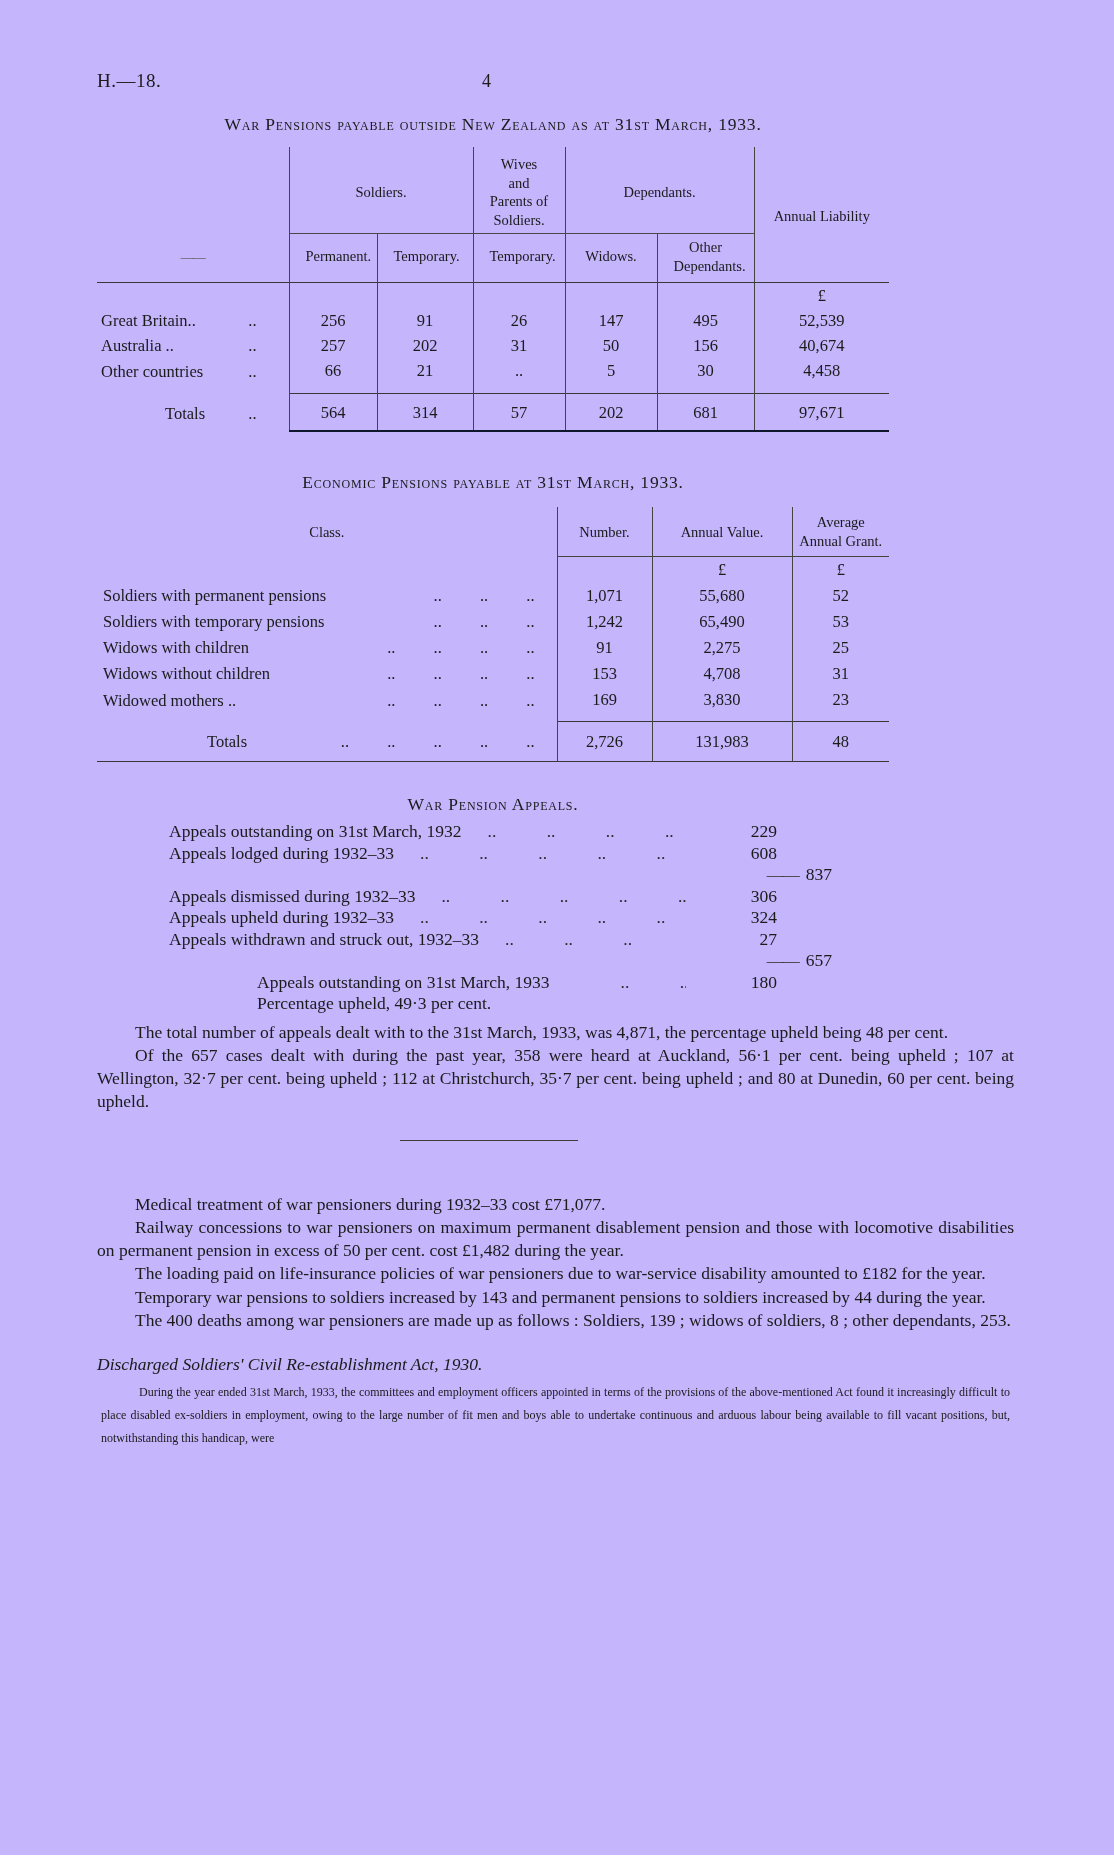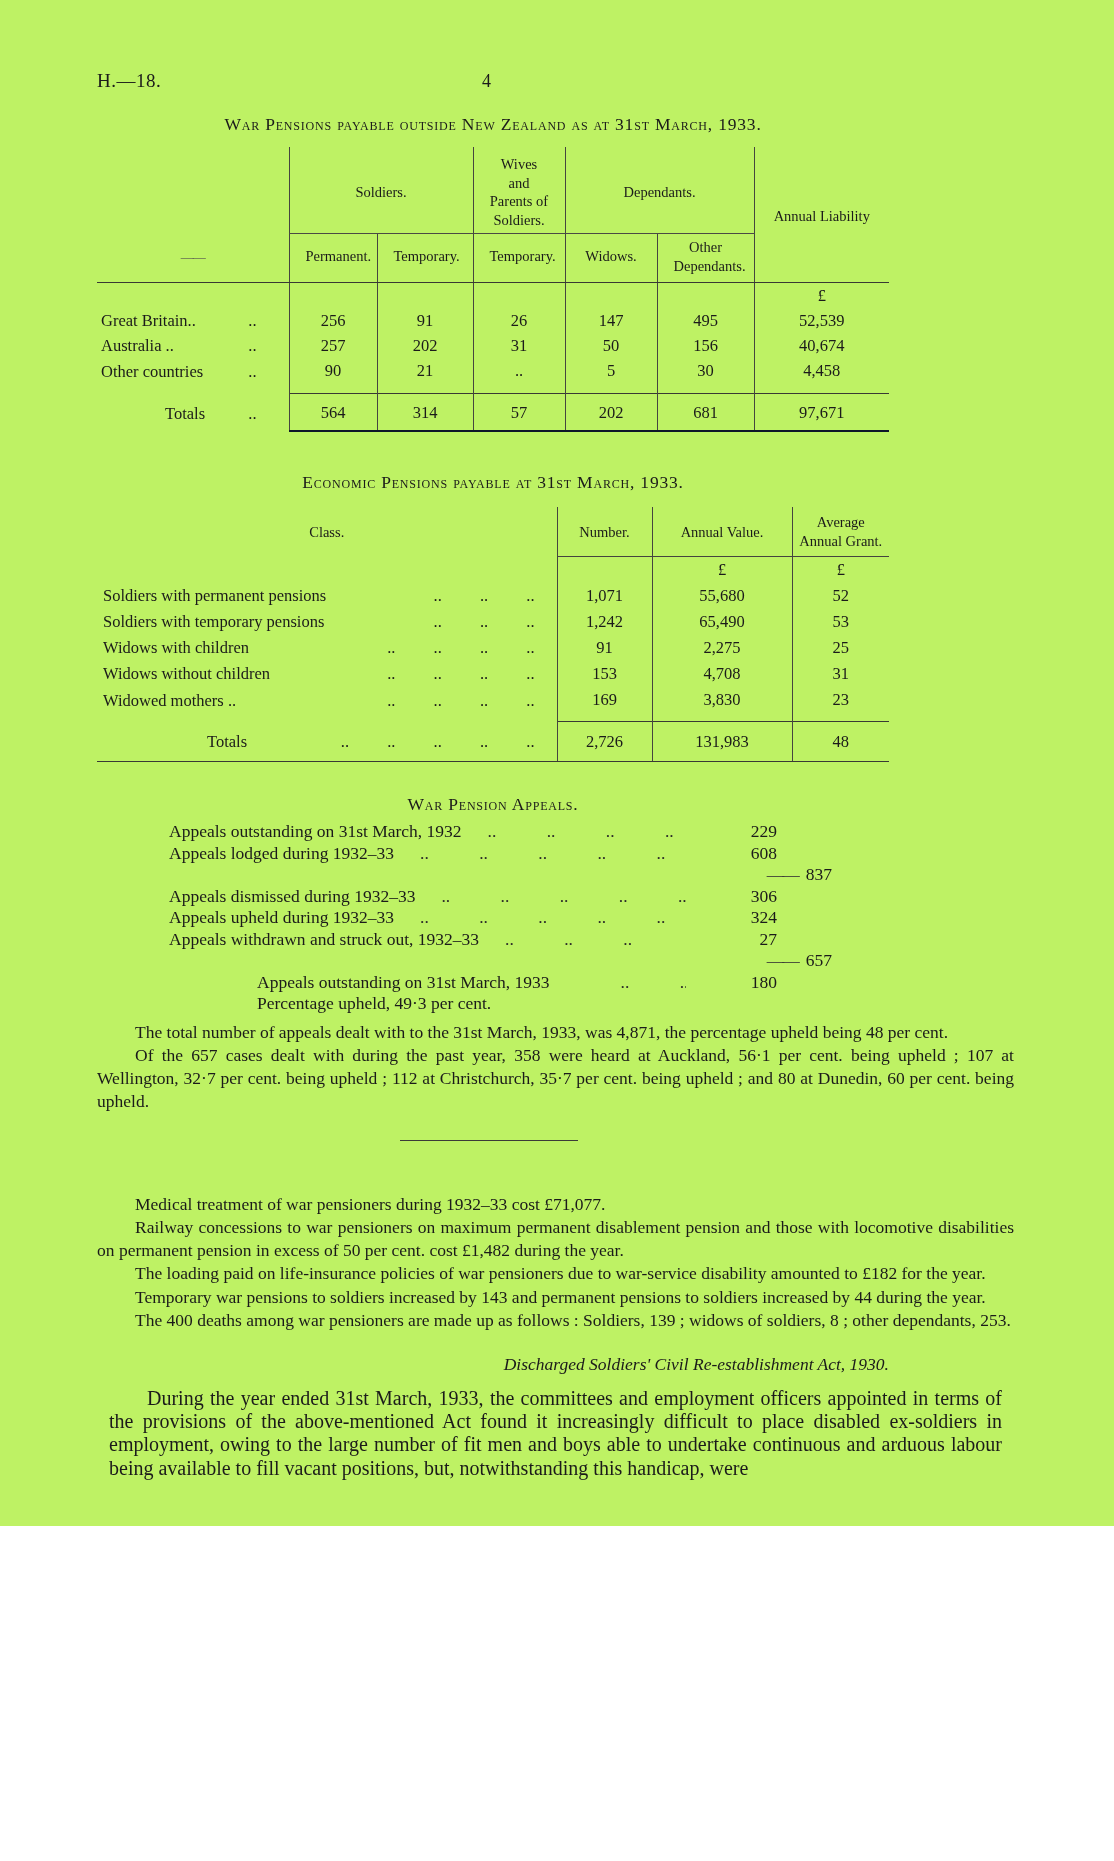--- a/index.html
+++ b/index.html
@@ -1,19 +1,19 @@
 <!DOCTYPE html>
 <html><head>
   <meta charset="utf-8">
   <style>
     * { box-sizing: border-box; }
     html, body { margin: 0; padding: 0; background: #ffffff; }
     .page {
-      width: 1114px; height: 1526px;
-      background: #bef264;
+      width: 1114px; height: 1855px;
+      background: #c4b5fd;
       color: #1b1b1a;
       font-family: "Liberation Serif", "DejaVu Serif", serif;
       position: relative;
       overflow: hidden;
     }
     .content { padding: 70px 100px 0 97px; }
 
     
     .doc-header { position: relative; height: 28px; }
     .doc-ref { font-size: 19px; letter-spacing: 0.5px; }
@@ -74,25 +74,25 @@
     .ap-indent { margin-left: 88px; width: 520px; gap: 45px; }
     .ap-percent { margin-left: 88px; }
 
     
     .para-block { font-size: 17.5px; line-height: 23.2px; text-align: justify; }
     .para-block p { margin: 0; text-indent: 38px; }
     .pb-1 { margin-top: 6px; }
     .divider { width: 178px; border-top: 1px solid #3c3c38; margin: 26px 0 0 303px; }
     .pb-2 { margin-top: 52px; }
     .act-heading {
-      width: 792px; text-align: right;
+      width: 792px; text-align: left;
       font-style: italic; font-weight: normal; font-size: 17.5px;
       margin: 22px 0 6px;
     }
-    .last-para { font-size: 20px; line-height: 23.2px; text-align: justify; margin: 12px; text-indent: 38px; }
+    .last-para { font-size: 12px; line-height: 23.2px; text-align: justify; margin: 4px; text-indent: 38px; }
   </style>
 </head>
 <body>
 
 <div class="page">
   <div class="content">
 
     <div class="doc-header">
       <span class="doc-ref">H.—18.</span>
       <span class="page-num">4</span>
@@ -165,21 +165,21 @@
           <td class="vl">156</td>
           <td class="vl">40,674</td>
         </tr>
         <tr class="last-data">
           <td class="lbl">
             <div class="lblwrap">
               <span>Other countries</span>
               <span class="leader">..</span>
             </div>
           </td>
-          <td class="vl">90</td>
+          <td class="vl">66</td>
           <td class="vl">21</td>
           <td class="vl">..</td>
           <td class="vl">5</td>
           <td class="vl">30</td>
           <td class="vl">4,458</td>
         </tr>
         <tr class="t-totals">
           <td class="lbl">
             <div class="lblwrap tot-wrap">
               <span>Totals</span>

